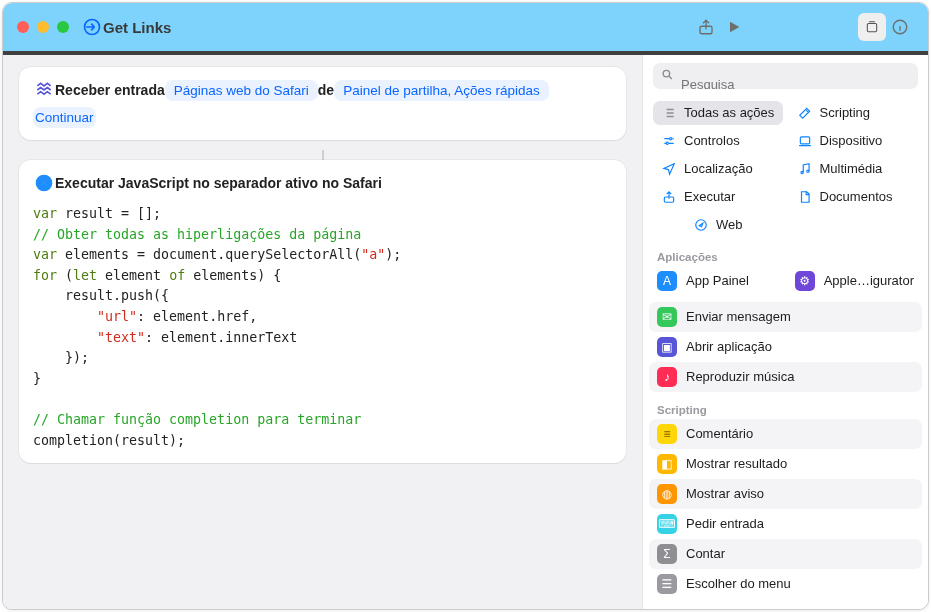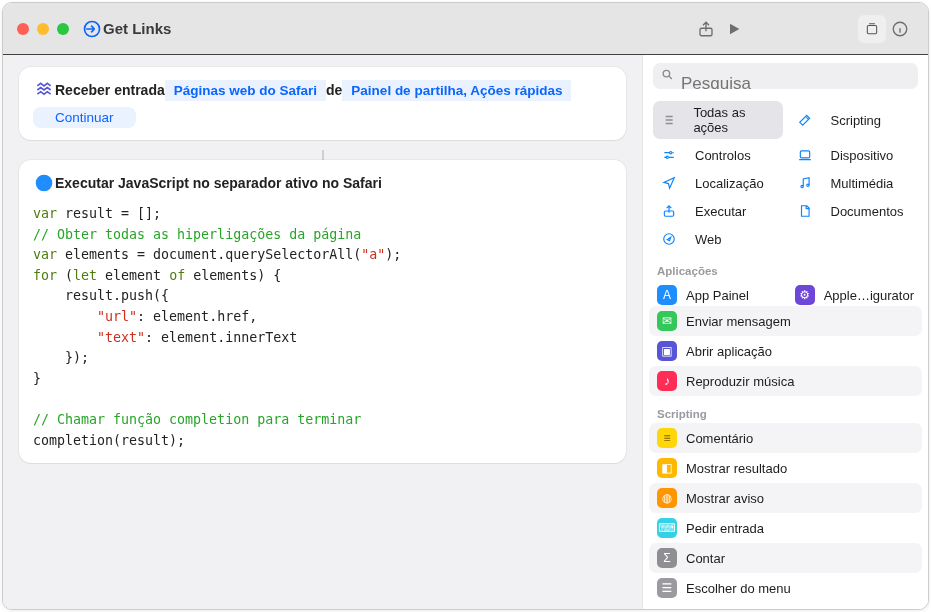--- a/index.html
+++ b/index.html
@@ -21,22 +21,22 @@
   flex-direction: column;
   background: #fff;
   box-shadow: 0 1px 4px rgba(0,0,0,0.08);
 }
 
 .titlebar {
   height: 52px;
   display: flex;
   align-items: center;
   padding: 0 14px;
-  border-bottom: 1px solid #404040;
-  background: #e5e5e5;
+  border-bottom: 4px solid #404040;
+  background: #7dd3fc;
   gap: 0;
 }
 .traffic { display: flex; gap: 8px; margin-right: 12px; }
 .dot { width: 12px; height: 12px; border-radius: 50%; }
 .dot.red { background: #ff5f57; }
 .dot.yellow { background: #febc2e; }
 .dot.green { background: #28c840; }
 .title-icon {
   width: 22px; height: 22px; display: flex; align-items: center; justify-content: center;
 }
@@ -75,36 +75,36 @@
   color: #222;
 }
 .action-icon {
   width: 22px; height: 22px; display: inline-flex; align-items: center; justify-content: center;
 }
 .head-label { font-weight: 700; color: #222; }
 .token {
   color: #0a66ff;
   background: #eaf1ff;
   padding: 3px 9px;
-  border-radius: 0;
+  border-radius: 8px;
   font-size: 13.5px;
-  font-weight: 700;
+  font-weight: 400;
 }
 .plain { color: #222; font-weight: 600; }
 .subhead {
   margin-top: 10px;
   font-size: 13px;
   color: #8b8b91;
 }
 .subtoken {
   display: inline-block;
   margin-top: 6px;
   color: #0a66ff;
   background: #eaf1ff;
-  padding: 3px 22px;
+  padding: 3px 2px;
   border-radius: 8px;
   font-size: 13.5px;
 }
 .connector2 {
   width: 2px; height: 10px; background: #cfcfd3; margin: 0 auto;
 }
 .code-area {
   margin-top: 10px;
   font-family: ui-monospace, SFMono-Regular, Menlo, Monaco, Consolas, monospace;
   font-size: 13.3px;
@@ -128,46 +128,46 @@
 .search-wrap {
   padding: 8px 10px 6px 10px;
 }
 .search {
   width: 100%;
   height: 26px;
   border-radius: 7px;
   border: none;
   background: #efeff2;
   padding: 16px 8px 0 28px;
-  font-size: 17px;
+  font-size: 13px;
   color: #444;
   outline: none;
 }
 .search-wrap { position: relative; }
 .search-ico {
   position: absolute; left: 18px; top: 50%; transform: translateY(-55%);
   color: #8a8a8f; font-size: 13px;
 }
 .pill-grid {
   display: grid;
   grid-template-columns: 1fr 1fr;
   gap: 4px 6px;
   padding: 2px 10px 8px 10px;
 }
 .pill {
-  display: flex; align-items: center; gap: 18px;
+  display: flex; align-items: center; gap: 7px;
   padding: 4px 8px;
   border-radius: 7px;
   font-size: 13px;
   color: #1d1d1f;
   cursor: default;
 }
 .pill .pi { width: 16px; height: 16px; display: inline-flex; align-items: center; justify-content: center; }
 .pill.active { background: #e4e4e9; }
-.pill.full { grid-column: 1 / 2; }
+.pill.full { grid-column: 1 / 2; justify-content: center; }
 .section-label {
   font-size: 11.5px;
   font-weight: 600;
   color: #9a9aa0;
   padding: 6px 14px 3px 14px;
 }
 .list { padding: 0 6px 6px 6px; }
 .list.scroll {
   max-height: 58px;
   overflow: hidden;

